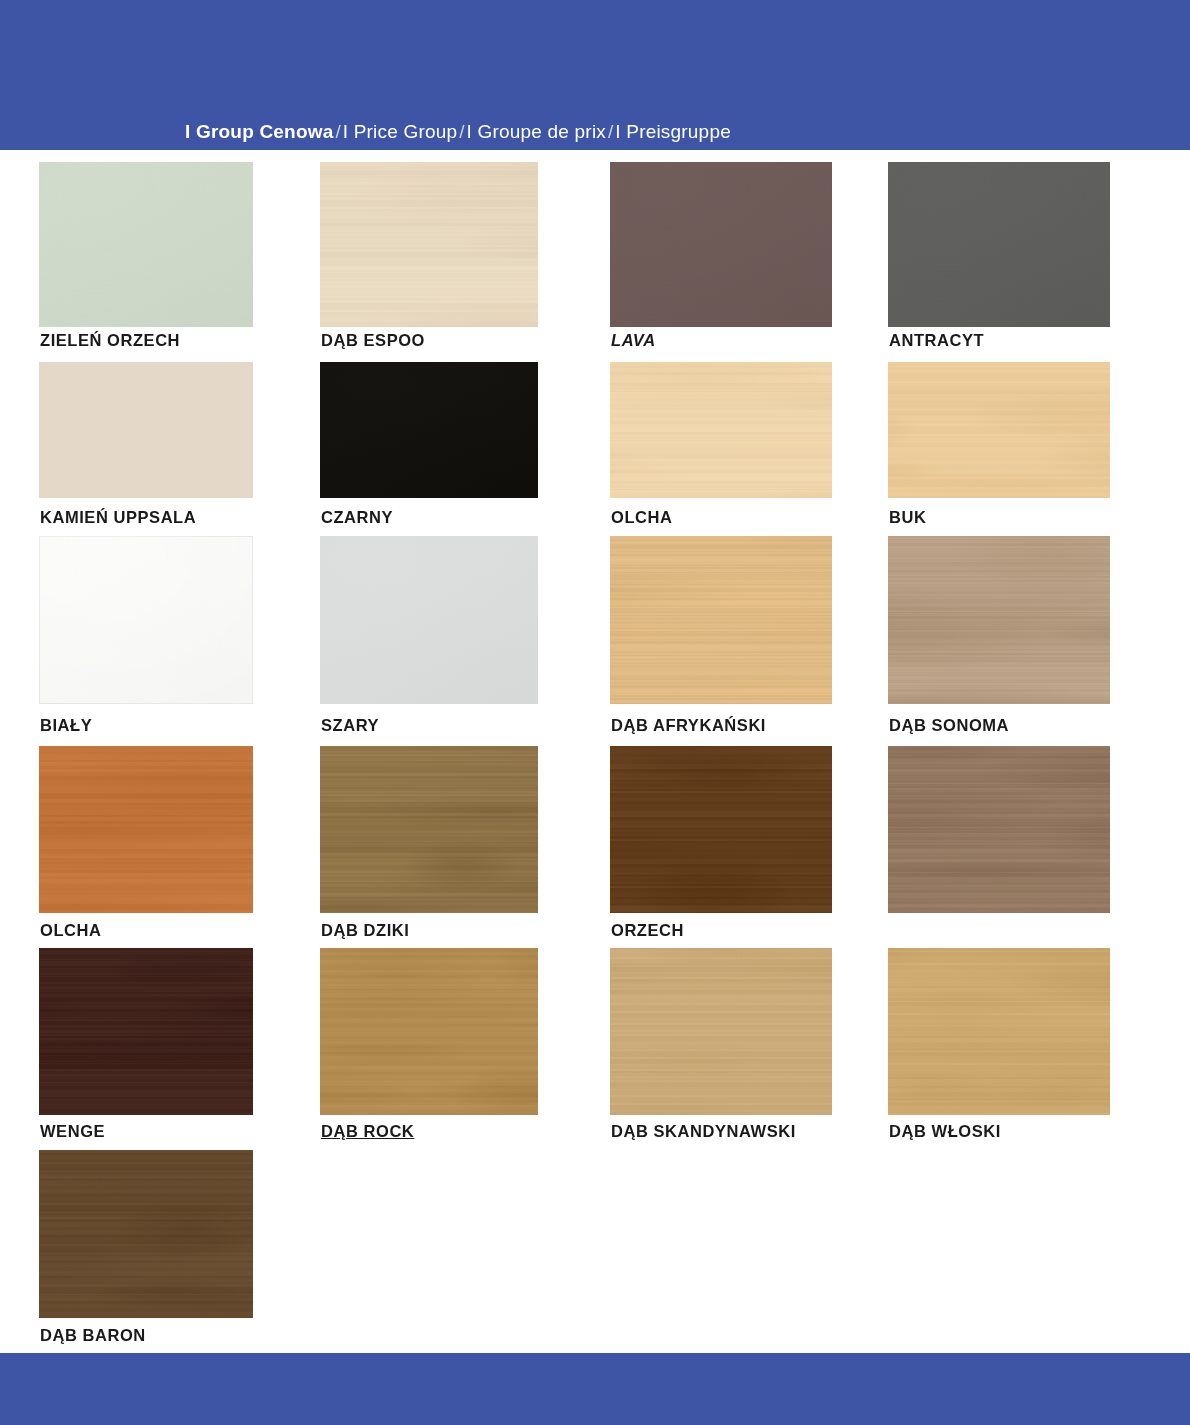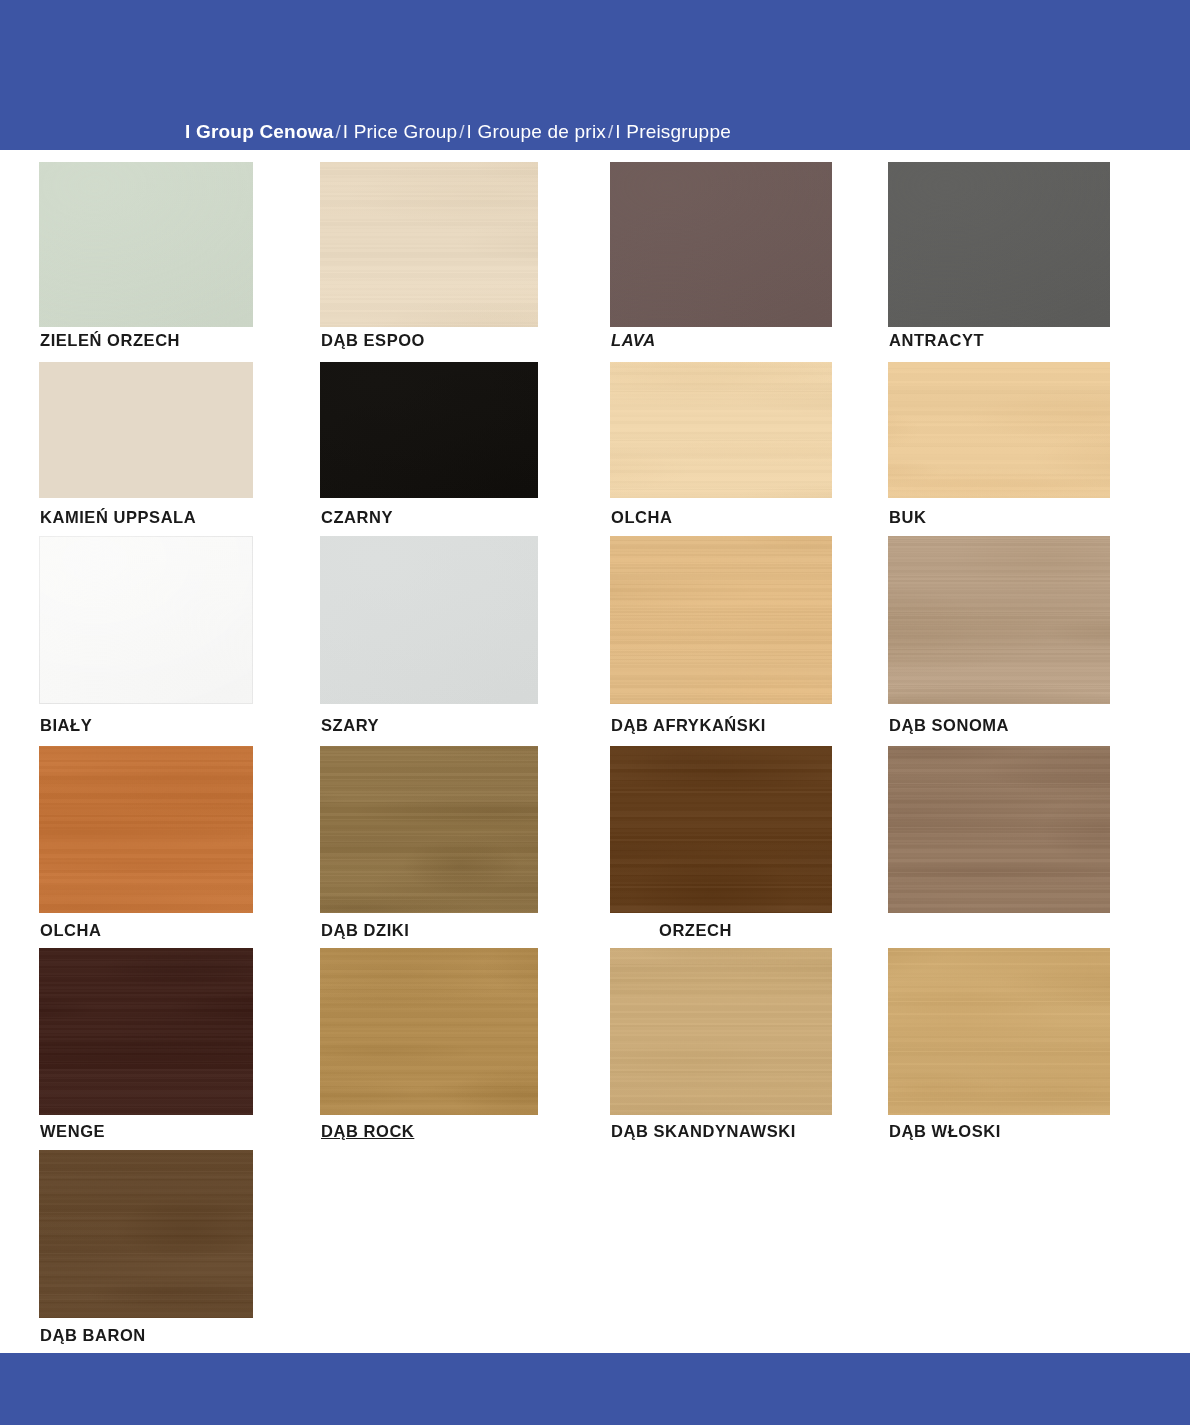--- a/index.html
+++ b/index.html
@@ -221,21 +221,21 @@
         <div class="grain3" style="background-image: repeating-linear-gradient(rgba(114, 88, 47, 0.55) 0px, rgba(114, 88, 47, 0.55) 1.68px, rgba(114, 88, 47, 0.55) 1.68px, rgba(114, 88, 47, 0.55) 3.94px, rgba(136, 110, 69, 0.55) 3.94px, rgba(136, 110, 69, 0.55) 4.86px, rgba(134, 108, 67, 0.55) 4.86px, rgba(134, 108, 67, 0.55) 6.53px, rgba(121, 95, 54, 0.55) 6.53px, rgba(121, 95, 54, 0.55) 7.24px, rgba(112, 86, 45, 0.55) 7.24px, rgba(112, 86, 45, 0.55) 9px, rgba(114, 88, 47, 0.55) 9px, rgba(114, 88, 47, 0.55) 9.96px, rgba(132, 106, 65, 0.55) 9.96px, rgba(132, 106, 65, 0.55) 10.92px, rgba(115, 89, 48, 0.55) 10.92px, rgba(115, 89, 48, 0.55) 11.63px, rgba(120, 94, 53, 0.55) 11.63px, rgba(120, 94, 53, 0.55) 13.13px, rgba(125, 99, 58, 0.55) 13.13px, rgba(125, 99, 58, 0.55) 15.66px, rgba(116, 90, 49, 0.55) 15.66px, rgba(116, 90, 49, 0.55) 17.32px, rgba(128, 102, 61, 0.55) 17.32px, rgba(128, 102, 61, 0.55) 18.01px, rgba(114, 88, 47, 0.55) 18.01px, rgba(114, 88, 47, 0.55) 19.71px, rgba(121, 95, 54, 0.55) 19.71px, rgba(121, 95, 54, 0.55) 22.14px, rgba(135, 109, 68, 0.55) 22.14px, rgba(135, 109, 68, 0.55) 23.39px, rgba(133, 107, 66, 0.55) 23.39px, rgba(133, 107, 66, 0.55) 24.02px, rgba(121, 95, 54, 0.55) 24.02px, rgba(121, 95, 54, 0.55) 25.34px, rgba(137, 111, 70, 0.55) 25.34px, rgba(137, 111, 70, 0.55) 26.84px, rgba(121, 95, 54, 0.55) 26.84px, rgba(121, 95, 54, 0.55) 29.37px, rgba(125, 99, 58, 0.55) 29.37px, rgba(125, 99, 58, 0.55) 31.33px, rgba(135, 109, 68, 0.55) 31.33px, rgba(135, 109, 68, 0.55) 32.5px, rgba(115, 89, 48, 0.55) 32.5px, rgba(115, 89, 48, 0.55) 34.29px, rgba(126, 100, 59, 0.55) 34.29px, rgba(126, 100, 59, 0.55) 36.19px, rgba(123, 97, 56, 0.55) 36.19px, rgba(123, 97, 56, 0.55) 37.58px, rgba(112, 86, 45, 0.55) 37.58px, rgba(112, 86, 45, 0.55) 40.1px); opacity: 0.75;"></div>
       </div>
       <div class="label" style="position: absolute; left: 1px; top: 772px;">DĄB DZIKI</div>
     </div>
     <div class="cell" style="left: 610px; top: 0px; width: 222px;">
       <div class="swatch" style="position: absolute; left: 0px; top: 596px; width: 222px; height: 167px; background-color: rgb(109, 71, 35);">
         <div class="grain" style="background-image: linear-gradient(rgba(115, 77, 41, 0.5) 0%, rgba(115, 77, 41, 0.5) 26.2%, rgba(109, 71, 35, 0.5) 26.2%, rgba(109, 71, 35, 0.5) 51%, rgba(102, 64, 28, 0.5) 51%, rgba(102, 64, 28, 0.5) 87.7%, rgba(117, 79, 43, 0.5) 87.7%, rgba(117, 79, 43, 0.5) 100%);"></div>
         <div class="grain2" style="background-image: radial-gradient(60.1% 16% at 51.4% 21.6%, rgba(78, 43, 12, 0.42) 0%, rgba(78, 43, 12, 0.18) 45%, rgba(0, 0, 0, 0) 72%), radial-gradient(76.8% 7.7% at 1.9% 60%, rgba(92, 57, 26, 0.42) 0%, rgba(92, 57, 26, 0.18) 45%, rgba(0, 0, 0, 0) 72%), radial-gradient(43% 27.6% at 46.8% 81.7%, rgba(79, 44, 13, 0.42) 0%, rgba(79, 44, 13, 0.18) 45%, rgba(0, 0, 0, 0) 72%), radial-gradient(31.8% 14.9% at 92.1% 65%, rgba(102, 67, 36, 0.42) 0%, rgba(102, 67, 36, 0.18) 45%, rgba(0, 0, 0, 0) 72%), radial-gradient(50% 24.7% at 49.1% -6.8%, rgba(96, 61, 30, 0.42) 0%, rgba(96, 61, 30, 0.18) 45%, rgba(0, 0, 0, 0) 72%), radial-gradient(48.8% 17.3% at 28.3% -6.6%, rgba(108, 73, 42, 0.42) 0%, rgba(108, 73, 42, 0.18) 45%, rgba(0, 0, 0, 0) 72%), radial-gradient(97% 21.7% at 79.1% 104.6%, rgba(95, 60, 29, 0.42) 0%, rgba(95, 60, 29, 0.18) 45%, rgba(0, 0, 0, 0) 72%), radial-gradient(30.8% 17.4% at 35.5% 13%, rgba(101, 66, 35, 0.42) 0%, rgba(101, 66, 35, 0.18) 45%, rgba(0, 0, 0, 0) 72%), radial-gradient(42.4% 23.9% at 102.2% 99.8%, rgba(92, 57, 26, 0.42) 0%, rgba(92, 57, 26, 0.18) 45%, rgba(0, 0, 0, 0) 72%), radial-gradient(70.8% 13.8% at 72% 99%, rgba(66, 31, 0, 0.42) 0%, rgba(66, 31, 0, 0.18) 45%, rgba(0, 0, 0, 0) 72%);"></div>
         <div class="grain3" style="background-image: repeating-linear-gradient(rgba(90, 55, 24, 0.55) 0px, rgba(90, 55, 24, 0.55) 1.98px, rgba(90, 55, 24, 0.55) 1.98px, rgba(90, 55, 24, 0.55) 3.73px, rgba(73, 38, 7, 0.55) 3.73px, rgba(73, 38, 7, 0.55) 4.49px, rgba(82, 47, 16, 0.55) 4.49px, rgba(82, 47, 16, 0.55) 5.87px, rgba(84, 49, 18, 0.55) 5.87px, rgba(84, 49, 18, 0.55) 7.79px, rgba(81, 46, 15, 0.55) 7.79px, rgba(81, 46, 15, 0.55) 10.17px, rgba(89, 54, 23, 0.55) 10.17px, rgba(89, 54, 23, 0.55) 12.28px, rgba(76, 41, 10, 0.55) 12.28px, rgba(76, 41, 10, 0.55) 14.81px, rgba(97, 62, 31, 0.55) 14.81px, rgba(97, 62, 31, 0.55) 16.77px, rgba(77, 42, 11, 0.55) 16.77px, rgba(77, 42, 11, 0.55) 19.2px, rgba(82, 47, 16, 0.55) 19.2px, rgba(82, 47, 16, 0.55) 21.27px, rgba(85, 50, 19, 0.55) 21.27px, rgba(85, 50, 19, 0.55) 22.39px, rgba(85, 50, 19, 0.55) 22.39px, rgba(85, 50, 19, 0.55) 23.67px, rgba(84, 49, 18, 0.55) 23.67px, rgba(84, 49, 18, 0.55) 25.54px, rgba(77, 42, 11, 0.55) 25.54px, rgba(77, 42, 11, 0.55) 27.29px, rgba(84, 49, 18, 0.55) 27.29px, rgba(84, 49, 18, 0.55) 28.47px, rgba(85, 50, 19, 0.55) 28.47px, rgba(85, 50, 19, 0.55) 30.95px, rgba(80, 45, 14, 0.55) 30.95px, rgba(80, 45, 14, 0.55) 33.5px, rgba(82, 47, 16, 0.55) 33.5px, rgba(82, 47, 16, 0.55) 34.87px, rgba(93, 58, 27, 0.55) 34.87px, rgba(93, 58, 27, 0.55) 36.97px, rgba(93, 58, 27, 0.55) 36.97px, rgba(93, 58, 27, 0.55) 38.28px, rgba(96, 61, 30, 0.55) 38.28px, rgba(96, 61, 30, 0.55) 40.39px, rgba(75, 40, 9, 0.55) 40.39px, rgba(75, 40, 9, 0.55) 42.52px, rgba(81, 46, 15, 0.55) 42.52px, rgba(81, 46, 15, 0.55) 44.22px, rgba(88, 53, 22, 0.55) 44.22px, rgba(88, 53, 22, 0.55) 45.86px, rgba(87, 52, 21, 0.55) 45.86px, rgba(87, 52, 21, 0.55) 47.53px); opacity: 0.75;"></div>
       </div>
-      <div class="label" style="position: absolute; left: 1px; top: 772px; margin-left: 48px;">ORZECH</div>
+      <div class="label" style="position: absolute; left: 1px; top: 772px;">ORZECH</div>
     </div>
     <div class="cell" style="left: 888px; top: 0px; width: 222px;">
       <div class="swatch" style="position: absolute; left: 0px; top: 596px; width: 222px; height: 167px; background-color: rgb(162, 135, 110);">
         <div class="grain" style="background-image: linear-gradient(rgba(151, 124, 99, 0.5) 0%, rgba(151, 124, 99, 0.5) 24.3%, rgba(157, 130, 105, 0.5) 24.3%, rgba(157, 130, 105, 0.5) 47.5%, rgba(156, 129, 104, 0.5) 47.5%, rgba(156, 129, 104, 0.5) 63.9%, rgba(154, 127, 102, 0.5) 63.9%, rgba(154, 127, 102, 0.5) 92.4%, rgba(172, 145, 120, 0.5) 92.4%, rgba(172, 145, 120, 0.5) 100%);"></div>
         <div class="grain2" style="background-image: radial-gradient(30.4% 24.4% at 76.4% 107.6%, rgba(131, 103, 81, 0.42) 0%, rgba(131, 103, 81, 0.18) 45%, rgba(0, 0, 0, 0) 72%), radial-gradient(96.1% 26.4% at 15% 42.2%, rgba(123, 95, 73, 0.42) 0%, rgba(123, 95, 73, 0.18) 45%, rgba(0, 0, 0, 0) 72%), radial-gradient(32.3% 24.4% at 89.2% 50.2%, rgba(126, 98, 76, 0.42) 0%, rgba(126, 98, 76, 0.18) 45%, rgba(0, 0, 0, 0) 72%), radial-gradient(51.4% 24.9% at 4.4% 89.5%, rgba(150, 122, 100, 0.42) 0%, rgba(150, 122, 100, 0.18) 45%, rgba(0, 0, 0, 0) 72%), radial-gradient(59.9% 12.1% at 23.6% 9.6%, rgba(118, 90, 68, 0.42) 0%, rgba(118, 90, 68, 0.18) 45%, rgba(0, 0, 0, 0) 72%), radial-gradient(79.1% 11.8% at 22.8% -9.4%, rgba(147, 119, 97, 0.42) 0%, rgba(147, 119, 97, 0.18) 45%, rgba(0, 0, 0, 0) 72%), radial-gradient(53% 13.7% at 80.7% 21.7%, rgba(140, 112, 90, 0.42) 0%, rgba(140, 112, 90, 0.18) 45%, rgba(0, 0, 0, 0) 72%), radial-gradient(97.1% 8% at 43% 71.3%, rgba(122, 94, 72, 0.42) 0%, rgba(122, 94, 72, 0.18) 45%, rgba(0, 0, 0, 0) 72%), radial-gradient(41.4% 8.5% at 94.6% 73.9%, rgba(154, 126, 104, 0.42) 0%, rgba(154, 126, 104, 0.18) 45%, rgba(0, 0, 0, 0) 72%), radial-gradient(90.8% 16.5% at 97.8% 96.7%, rgba(138, 110, 88, 0.42) 0%, rgba(138, 110, 88, 0.18) 45%, rgba(0, 0, 0, 0) 72%), radial-gradient(78% 24.6% at 102.3% 20%, rgba(123, 95, 73, 0.42) 0%, rgba(123, 95, 73, 0.18) 45%, rgba(0, 0, 0, 0) 72%), radial-gradient(48.7% 9.1% at 77.4% 52.8%, rgba(150, 122, 100, 0.42) 0%, rgba(150, 122, 100, 0.18) 45%, rgba(0, 0, 0, 0) 72%);"></div>
         <div class="grain3" style="background-image: repeating-linear-gradient(rgba(131, 103, 81, 0.55) 0px, rgba(131, 103, 81, 0.55) 2.32px, rgba(135, 107, 85, 0.55) 2.32px, rgba(135, 107, 85, 0.55) 3.39px, rgba(130, 102, 80, 0.55) 3.39px, rgba(130, 102, 80, 0.55) 5.94px, rgba(126, 98, 76, 0.55) 5.94px, rgba(126, 98, 76, 0.55) 8.83px, rgba(148, 120, 98, 0.55) 8.83px, rgba(148, 120, 98, 0.55) 9.87px, rgba(127, 99, 77, 0.55) 9.87px, rgba(127, 99, 77, 0.55) 11.46px, rgba(135, 107, 85, 0.55) 11.46px, rgba(135, 107, 85, 0.55) 12.14px, rgba(128, 100, 78, 0.55) 12.14px, rgba(128, 100, 78, 0.55) 14.03px, rgba(148, 120, 98, 0.55) 14.03px, rgba(148, 120, 98, 0.55) 15.63px, rgba(142, 114, 92, 0.55) 15.63px, rgba(142, 114, 92, 0.55) 18.51px, rgba(131, 103, 81, 0.55) 18.51px, rgba(131, 103, 81, 0.55) 21.37px, rgba(143, 115, 93, 0.55) 21.37px, rgba(143, 115, 93, 0.55) 23.67px, rgba(132, 104, 82, 0.55) 23.67px, rgba(132, 104, 82, 0.55) 24.52px, rgba(145, 117, 95, 0.55) 24.52px, rgba(145, 117, 95, 0.55) 25.45px, rgba(137, 109, 87, 0.55) 25.45px, rgba(137, 109, 87, 0.55) 26.55px, rgba(126, 98, 76, 0.55) 26.55px, rgba(126, 98, 76, 0.55) 29.46px, rgba(133, 105, 83, 0.55) 29.46px, rgba(133, 105, 83, 0.55) 30.06px, rgba(144, 116, 94, 0.55) 30.06px, rgba(144, 116, 94, 0.55) 32.59px, rgba(145, 117, 95, 0.55) 32.59px, rgba(145, 117, 95, 0.55) 34.64px, rgba(133, 105, 83, 0.55) 34.64px, rgba(133, 105, 83, 0.55) 36.65px, rgba(136, 108, 86, 0.55) 36.65px, rgba(136, 108, 86, 0.55) 38.01px, rgba(130, 102, 80, 0.55) 38.01px, rgba(130, 102, 80, 0.55) 39.28px, rgba(131, 103, 81, 0.55) 39.28px, rgba(131, 103, 81, 0.55) 40.47px, rgba(149, 121, 99, 0.55) 40.47px, rgba(149, 121, 99, 0.55) 43.23px, rgba(136, 108, 86, 0.55) 43.23px, rgba(136, 108, 86, 0.55) 44.07px, rgba(141, 113, 91, 0.55) 44.07px, rgba(141, 113, 91, 0.55) 44.78px); opacity: 0.75;"></div>
       </div>
       <div class="label" style="position: absolute; left: 1px; top: 772px; margin-top: 33px;">WIĄZ BARON</div>
     </div>
     <div class="cell" style="left: 39px; top: 0px; width: 214px;">

